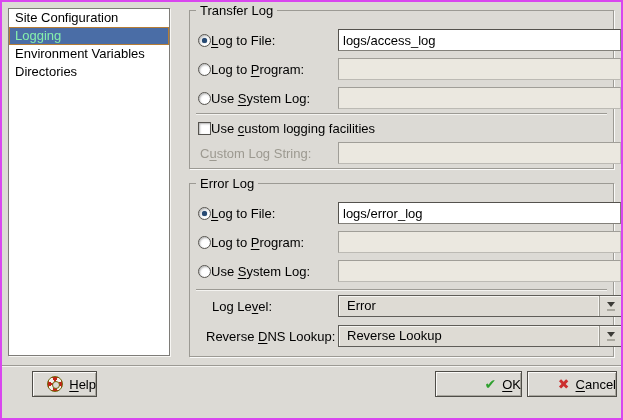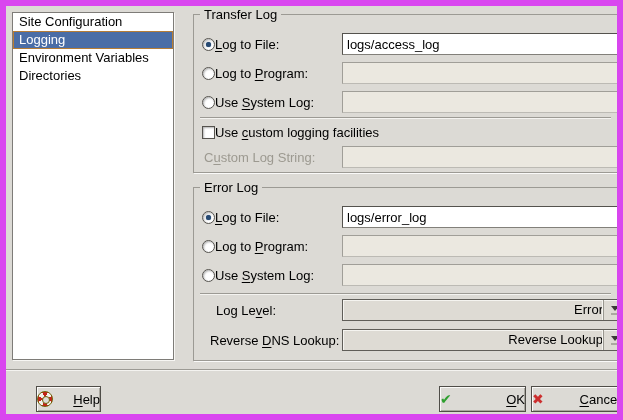--- a/index.html
+++ b/index.html
@@ -1,33 +1,33 @@
 <!DOCTYPE html>
 <html><head>
 <meta charset="utf-8">
 <style>
   html,body{margin:0;padding:0;background:#555;}
   .window{
     position:relative;width:623px;height:420px;box-sizing:border-box;
-    border:6px solid #d946ef;background:#DCDAD5;
+    border:2px solid #d946ef;background:#DCDAD5;
     font-family:"Liberation Sans",sans-serif;font-size:13px;color:#000;
     overflow:hidden;
   }
   
   .list{
     position:absolute;left:6px;top:6px;width:162px;height:348px;
     background:#fff;border:1px solid #7E7C78;
     box-shadow:1px 1px 0 #F7F6F3;box-sizing:border-box;overflow:hidden;
   }
   .list-item{
     height:17px;line-height:17px;padding:0 0 0 5px;white-space:nowrap;
     border:1px solid transparent;border-width:1px 1px 1px 1px;height:16px;line-height:16px;
   }
   .list-item.sel{
-    background:#4A6DA6;color:#ffffff;border:1px solid #B67D36;
+    background:#4A6DA6;color:#86efac;border:1px solid #B67D36;
   }
   
   .frame{
     position:absolute;left:187px;width:425px;box-sizing:border-box;
     border:1px solid #9C9A94;box-shadow:1px 1px 0 rgba(255,255,255,.85);
   }
   .frame1{top:8px;height:159px;}
   .frame2{top:181px;height:174px;padding-left:40px;}
   .frame-title{
     position:absolute;top:-8px;left:6px;background:#DCDAD5;padding:0 4px;
@@ -59,36 +59,36 @@
     position:absolute;left:140px;top:0;width:283px;height:22px;box-sizing:border-box;
     border:1px solid;border-color:#54524D #82807A #82807A #54524D;
     background:#fff;font-family:"Liberation Sans",sans-serif;font-size:13px;
     padding:0 4px;color:#000;outline:none;
   }
   .entry.off{background:#EBE8E0;border-color:#A09E98 #BCBAB4 #BCBAB4 #A09E98;}
   
   .combo{
     position:absolute;left:140px;top:0;width:284px;height:22px;box-sizing:border-box;
     border:1px solid #5F5D58;background:#DEDBD4;
-    box-shadow:inset 1px 1px 0 #F5F4F0;display:flex;cursor:default;text-align:right;
+    box-shadow:inset 1px 1px 0 #F5F4F0;display:flex;cursor:default;
   }
   .combo-text{flex:1;line-height:20px;padding-left:8px;}
   .combo-btn{
     width:21px;border-left:1px solid #9A9890;box-shadow:-1px 0 0 #F5F4F0;
     display:flex;flex-direction:column;align-items:center;justify-content:center;gap:2px;
   }
   .tri{width:0;height:0;border-left:4px solid transparent;border-right:4px solid transparent;border-top:5px solid #3C3B37;}
   .dash{width:8px;height:2px;background:#AAA89F;}
   
   .hsep{position:absolute;left:0;right:0;top:363px;height:0;border-top:1px solid #9C9A94;border-bottom:1px solid #F4F3F0;}
   .btn{
-    position:absolute;top:380px;height:26px;box-sizing:border-box;
+    position:absolute;top:369px;height:26px;box-sizing:border-box;
     background:#DCDAD5;border:1px solid #4F4D48;
     box-shadow:inset 1px 1px 0 #FBFAF8,inset -1px -1px 0 #A9A79F;
-    display:flex;align-items:center;justify-content:space-between;gap:6px;
+    display:flex;align-items:center;justify-content:flex-end;gap:6px;
     font-family:"Liberation Sans",sans-serif;font-size:13px;color:#000;padding:0;
   }
   .btn-help{left:30px;width:65px;}
   .btn-ok{left:433px;width:87px;}
   .btn-cancel{left:525px;width:90px;}
   .glyph-ok{color:#2FA02F;font-size:14px;line-height:14px;}
   .glyph-cancel{color:#CC2F2F;font-size:14px;line-height:14px;}
   .lifebuoy{
     width:16px;height:16px;border-radius:50%;position:relative;flex:0 0 16px;
     border:1px solid #6E650A;box-sizing:border-box;

